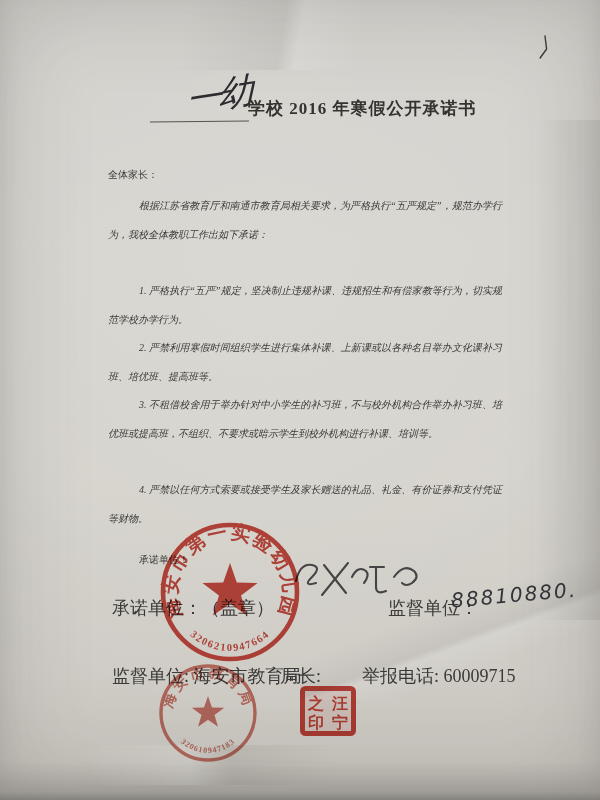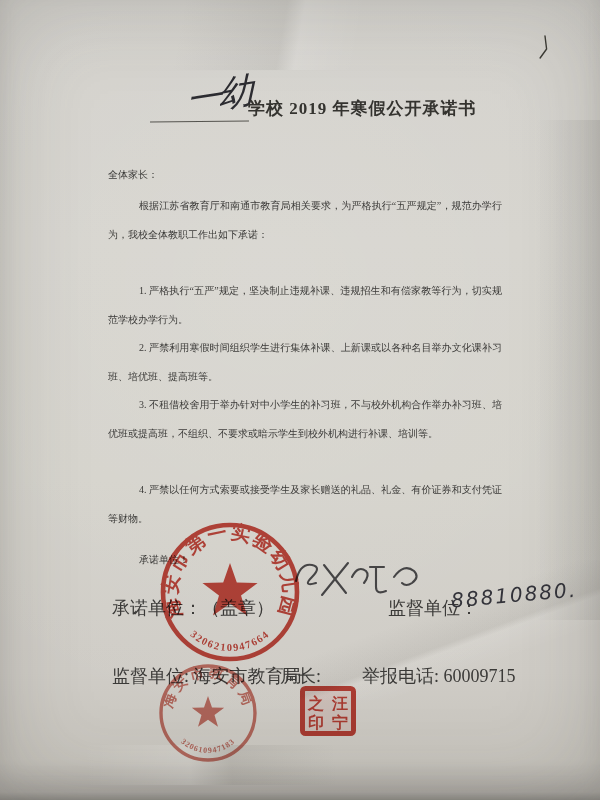--- a/index.html
+++ b/index.html
@@ -16,21 +16,21 @@
   .w1{left:0;top:690;width:600px;height:70px;
       background:linear-gradient(100deg,transparent 30%,rgba(110,108,102,0.10) 47%,rgba(255,255,255,0.12) 50%,transparent 60%);}
   .w2{left:300px;top:560px;width:300px;height:140px;
       background:linear-gradient(160deg,transparent 40%,rgba(110,108,102,0.10) 55%,rgba(255,255,255,0.10) 58%,transparent 70%);}
   .w3{left:520px;top:120px;width:80px;height:500px;
       background:linear-gradient(90deg,transparent 20%,rgba(105,103,98,0.08) 60%,rgba(90,88,83,0.12) 100%);}
   .w4{left:0;top:745px;width:420px;height:40px;
       background:linear-gradient(85deg,transparent 20%,rgba(255,255,255,0.14) 45%,rgba(105,103,97,0.12) 55%,transparent 80%);}
   .para{position:absolute;left:108px;width:394px;font-size:10px;line-height:28.5px;
         text-align:justify;color:#3b3a38;}
-  .indent{text-indent:31px;}
+  .indent{text-indent:31px;font-style:italic;}
   .title{position:absolute;left:248px;top:97px;font-size:17px;font-weight:600;
          letter-spacing:1px;color:#34332f;}
   .underline{position:absolute;left:150px;top:121px;width:99px;height:1px;
          background:#55544f;transform:rotate(-0.6deg);}
   .hand-school{position:absolute;left:186px;top:72px;font-size:36px;color:#2c2c31;
          font-style:italic;transform:rotate(-9deg) skewX(-8deg);letter-spacing:-4px;
          font-weight:400;}
   .signrow{position:absolute;font-size:18px;color:#3b3a38;white-space:nowrap;}
   .hand-phone{position:absolute;left:451px;top:583px;font-size:20px;color:#33333a;
          font-style:italic;transform:rotate(-5deg);letter-spacing:2px;
@@ -49,21 +49,21 @@
   <div class="wrinkle w2"></div>
   <div class="wrinkle w3"></div>
   <div class="wrinkle w4"></div>
 
   <svg class="penmark" width="20" height="30" viewBox="0 0 20 30">
     <path d="M9,2 l1.6,13 M10.6,15 l-6.5,9" stroke="#46453f" stroke-width="1.4" fill="none" stroke-linecap="round"></path>
   </svg>
 
   <div class="underline"></div>
   <div class="hand-school">一幼</div>
-  <div class="title">学校 2019 年寒假公开承诺书</div>
+  <div class="title">学校 2016 年寒假公开承诺书</div>
 
   <div class="para" style="top:161px">全体家长：</div>
   <div class="para indent" style="top:192px">根据江苏省教育厅和南通市教育局相关要求，为严格执行“五严规定”，规范办学行为，我校全体教职工作出如下承诺：</div>
   <div class="para indent" style="top:277px">1. 严格执行“五严”规定，坚决制止违规补课、违规招生和有偿家教等行为，切实规范学校办学行为。</div>
   <div class="para indent" style="top:334px">2. 严禁利用寒假时间组织学生进行集体补课、上新课或以各种名目举办文化课补习班、培优班、提高班等。</div>
   <div class="para indent" style="top:391px">3. 不租借校舍用于举办针对中小学生的补习班，不与校外机构合作举办补习班、培优班或提高班，不组织、不要求或暗示学生到校外机构进行补课、培训等。</div>
   <div class="para indent" style="top:476px">4. 严禁以任何方式索要或接受学生及家长赠送的礼品、礼金、有价证券和支付凭证等财物。</div>
   <div class="para" style="top:546px;left:139px;width:120px">承诺单位！</div>
 
   <span class="signrow" style="left:112px;top:596px">承诺单位：（盖章）</span>

